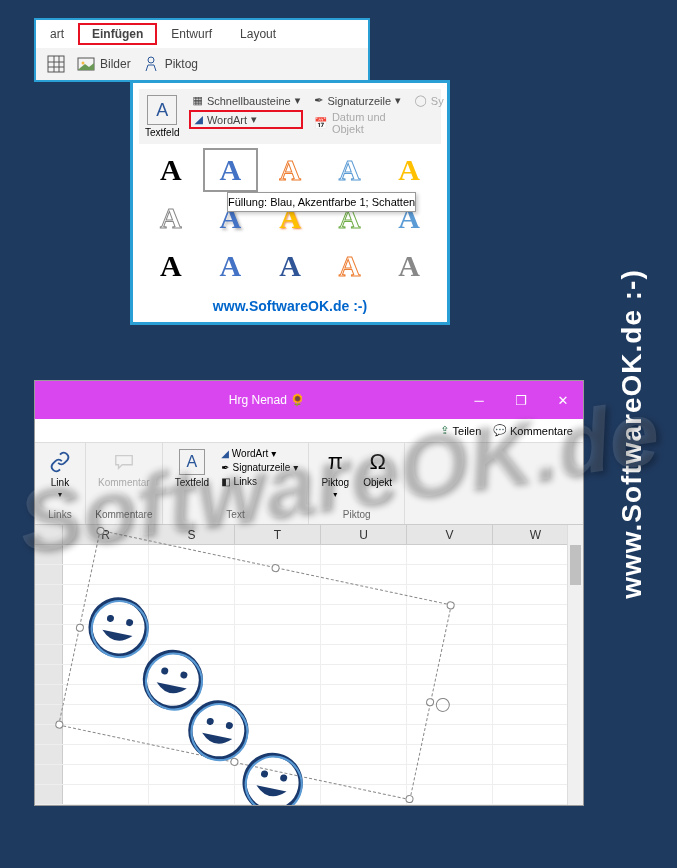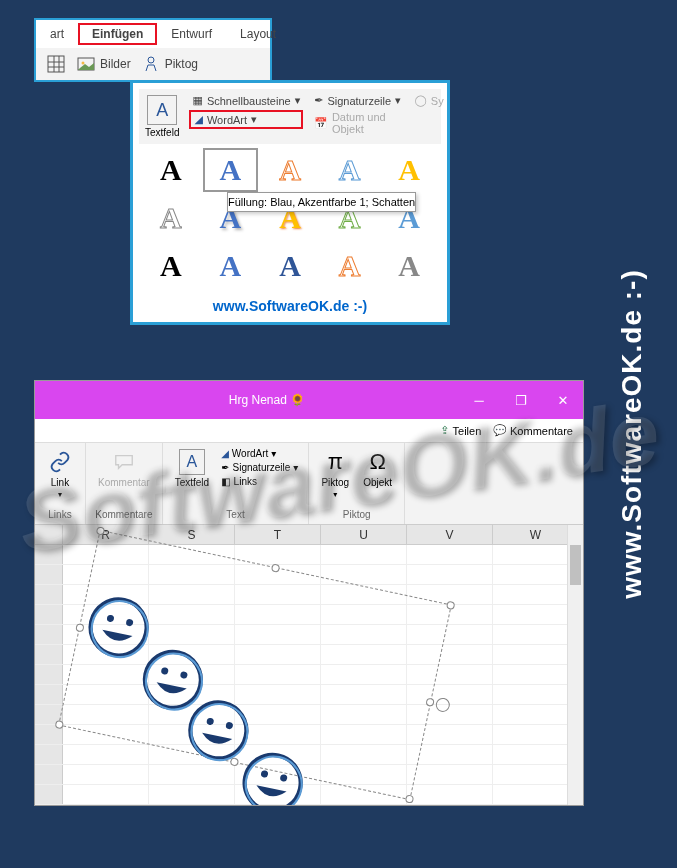--- a/index.html
+++ b/index.html
@@ -3,21 +3,21 @@
 <meta charset="utf-8">
 <style>
 * { box-sizing: border-box; margin: 0; padding: 0; font-family: "Segoe UI", Arial, sans-serif; }
 body { background: #1f3a5f; width: 677px; height: 868px; position: relative; overflow: hidden; }
 
 
 .watermark { position: absolute; right: -120px; top: 50%; transform: translateY(-50%) rotate(-90deg); font-size: 28px; color: #fff; font-weight: bold; white-space: nowrap; letter-spacing: 1px; z-index: 1; }
 .watermark-bg { position: absolute; left: 50%; top: 55%; transform: translate(-50%,-50%) rotate(-8deg); font-size: 90px; color: rgba(255,255,255,0.12); font-weight: bold; font-style: italic; white-space: nowrap; pointer-events: none; z-index: 5; text-shadow: 3px 3px 6px rgba(0,0,0,0.3); }
 
 
-.word-panel { position: absolute; left: 34px; top: 18px; width: 238px; background: #f3f3f3; border: 2px solid #2a9fd6; }
+.word-panel { position: absolute; left: 34px; top: 18px; width: 336px; background: #f3f3f3; border: 2px solid #2a9fd6; }
 .word-tabs { display: flex; background: #fff; height: 28px; align-items: center; }
 .word-tab { padding: 4px 14px; font-size: 12px; color: #444; cursor: pointer; }
 .word-tab.active { border: 2px solid #e81123; padding: 2px 12px; font-weight: 600; }
 .word-ribbon-row { display: flex; gap: 10px; padding: 6px 10px; align-items: center; background: #f3f3f3; }
 .ribbon-icon { width: 20px; height: 20px; display: inline-flex; align-items: center; justify-content: center; }
 .ribbon-item { display: flex; align-items: center; gap: 4px; font-size: 12px; color: #444; }
 
 
 .wordart-panel { position: absolute; left: 130px; top: 80px; width: 320px; background: #fff; border: 3px solid #2a9fd6; padding: 6px; }
 .wordart-top { display: flex; gap: 8px; align-items: flex-start; padding: 4px; background: #f3f3f3; }

